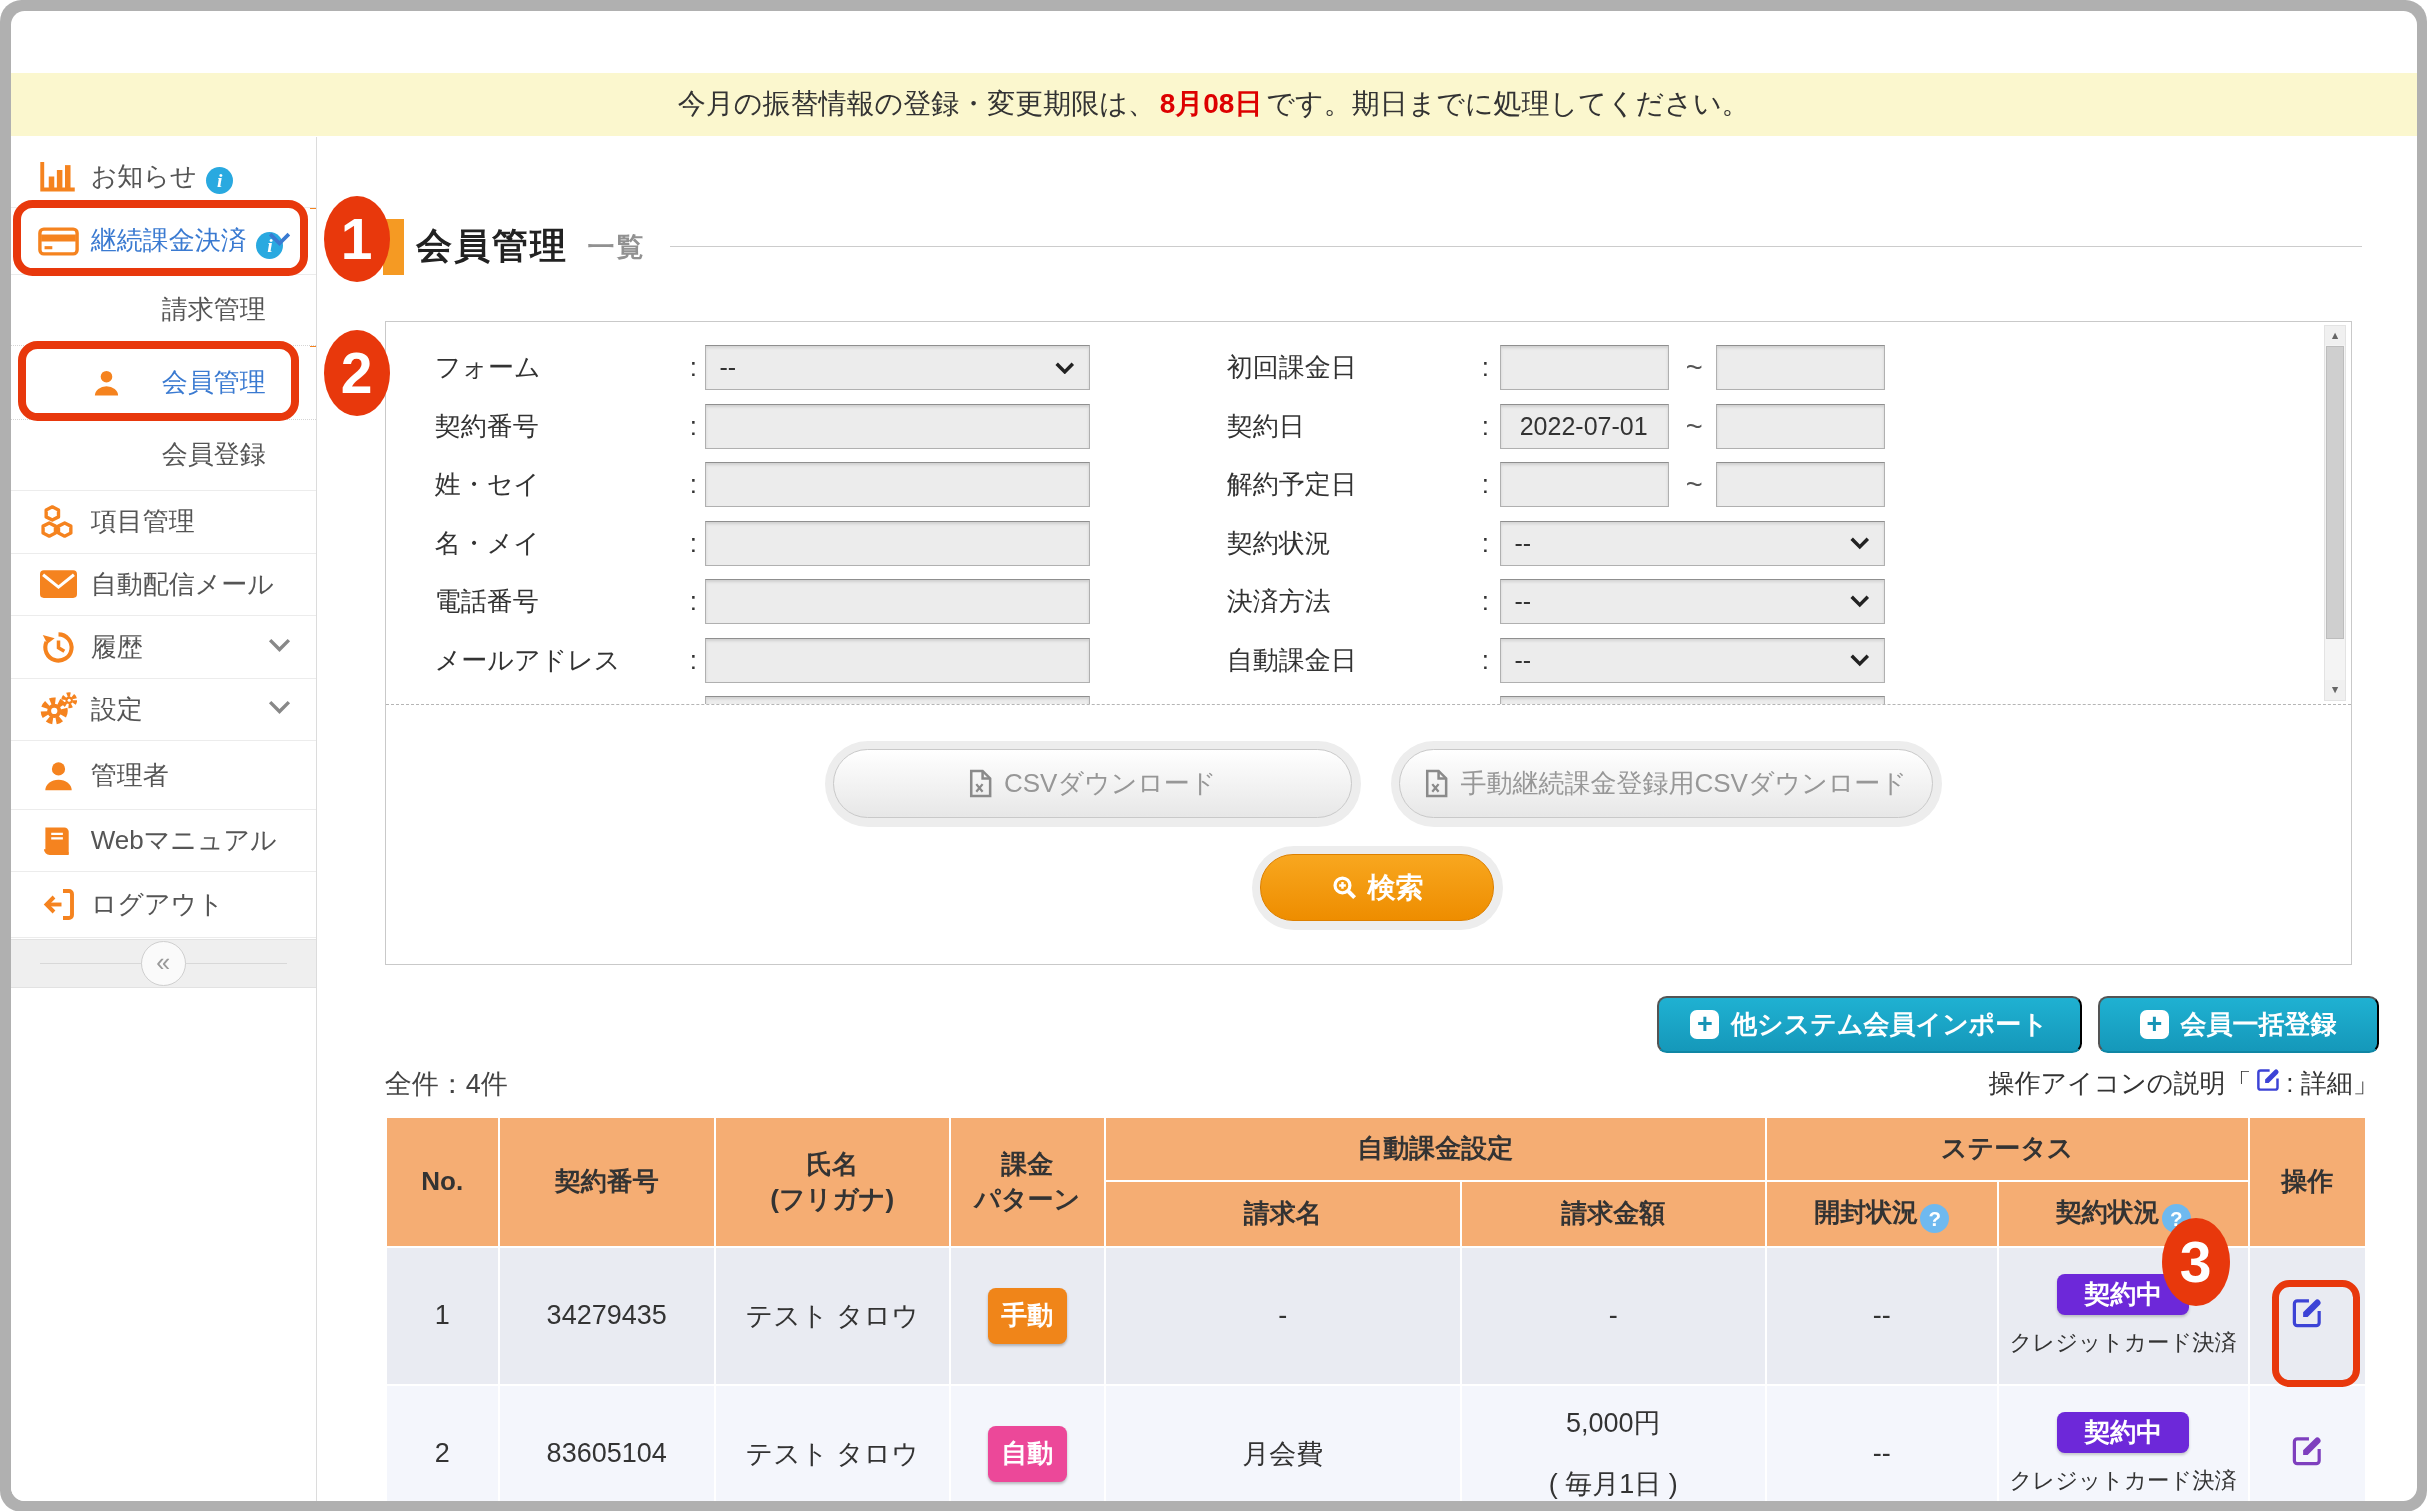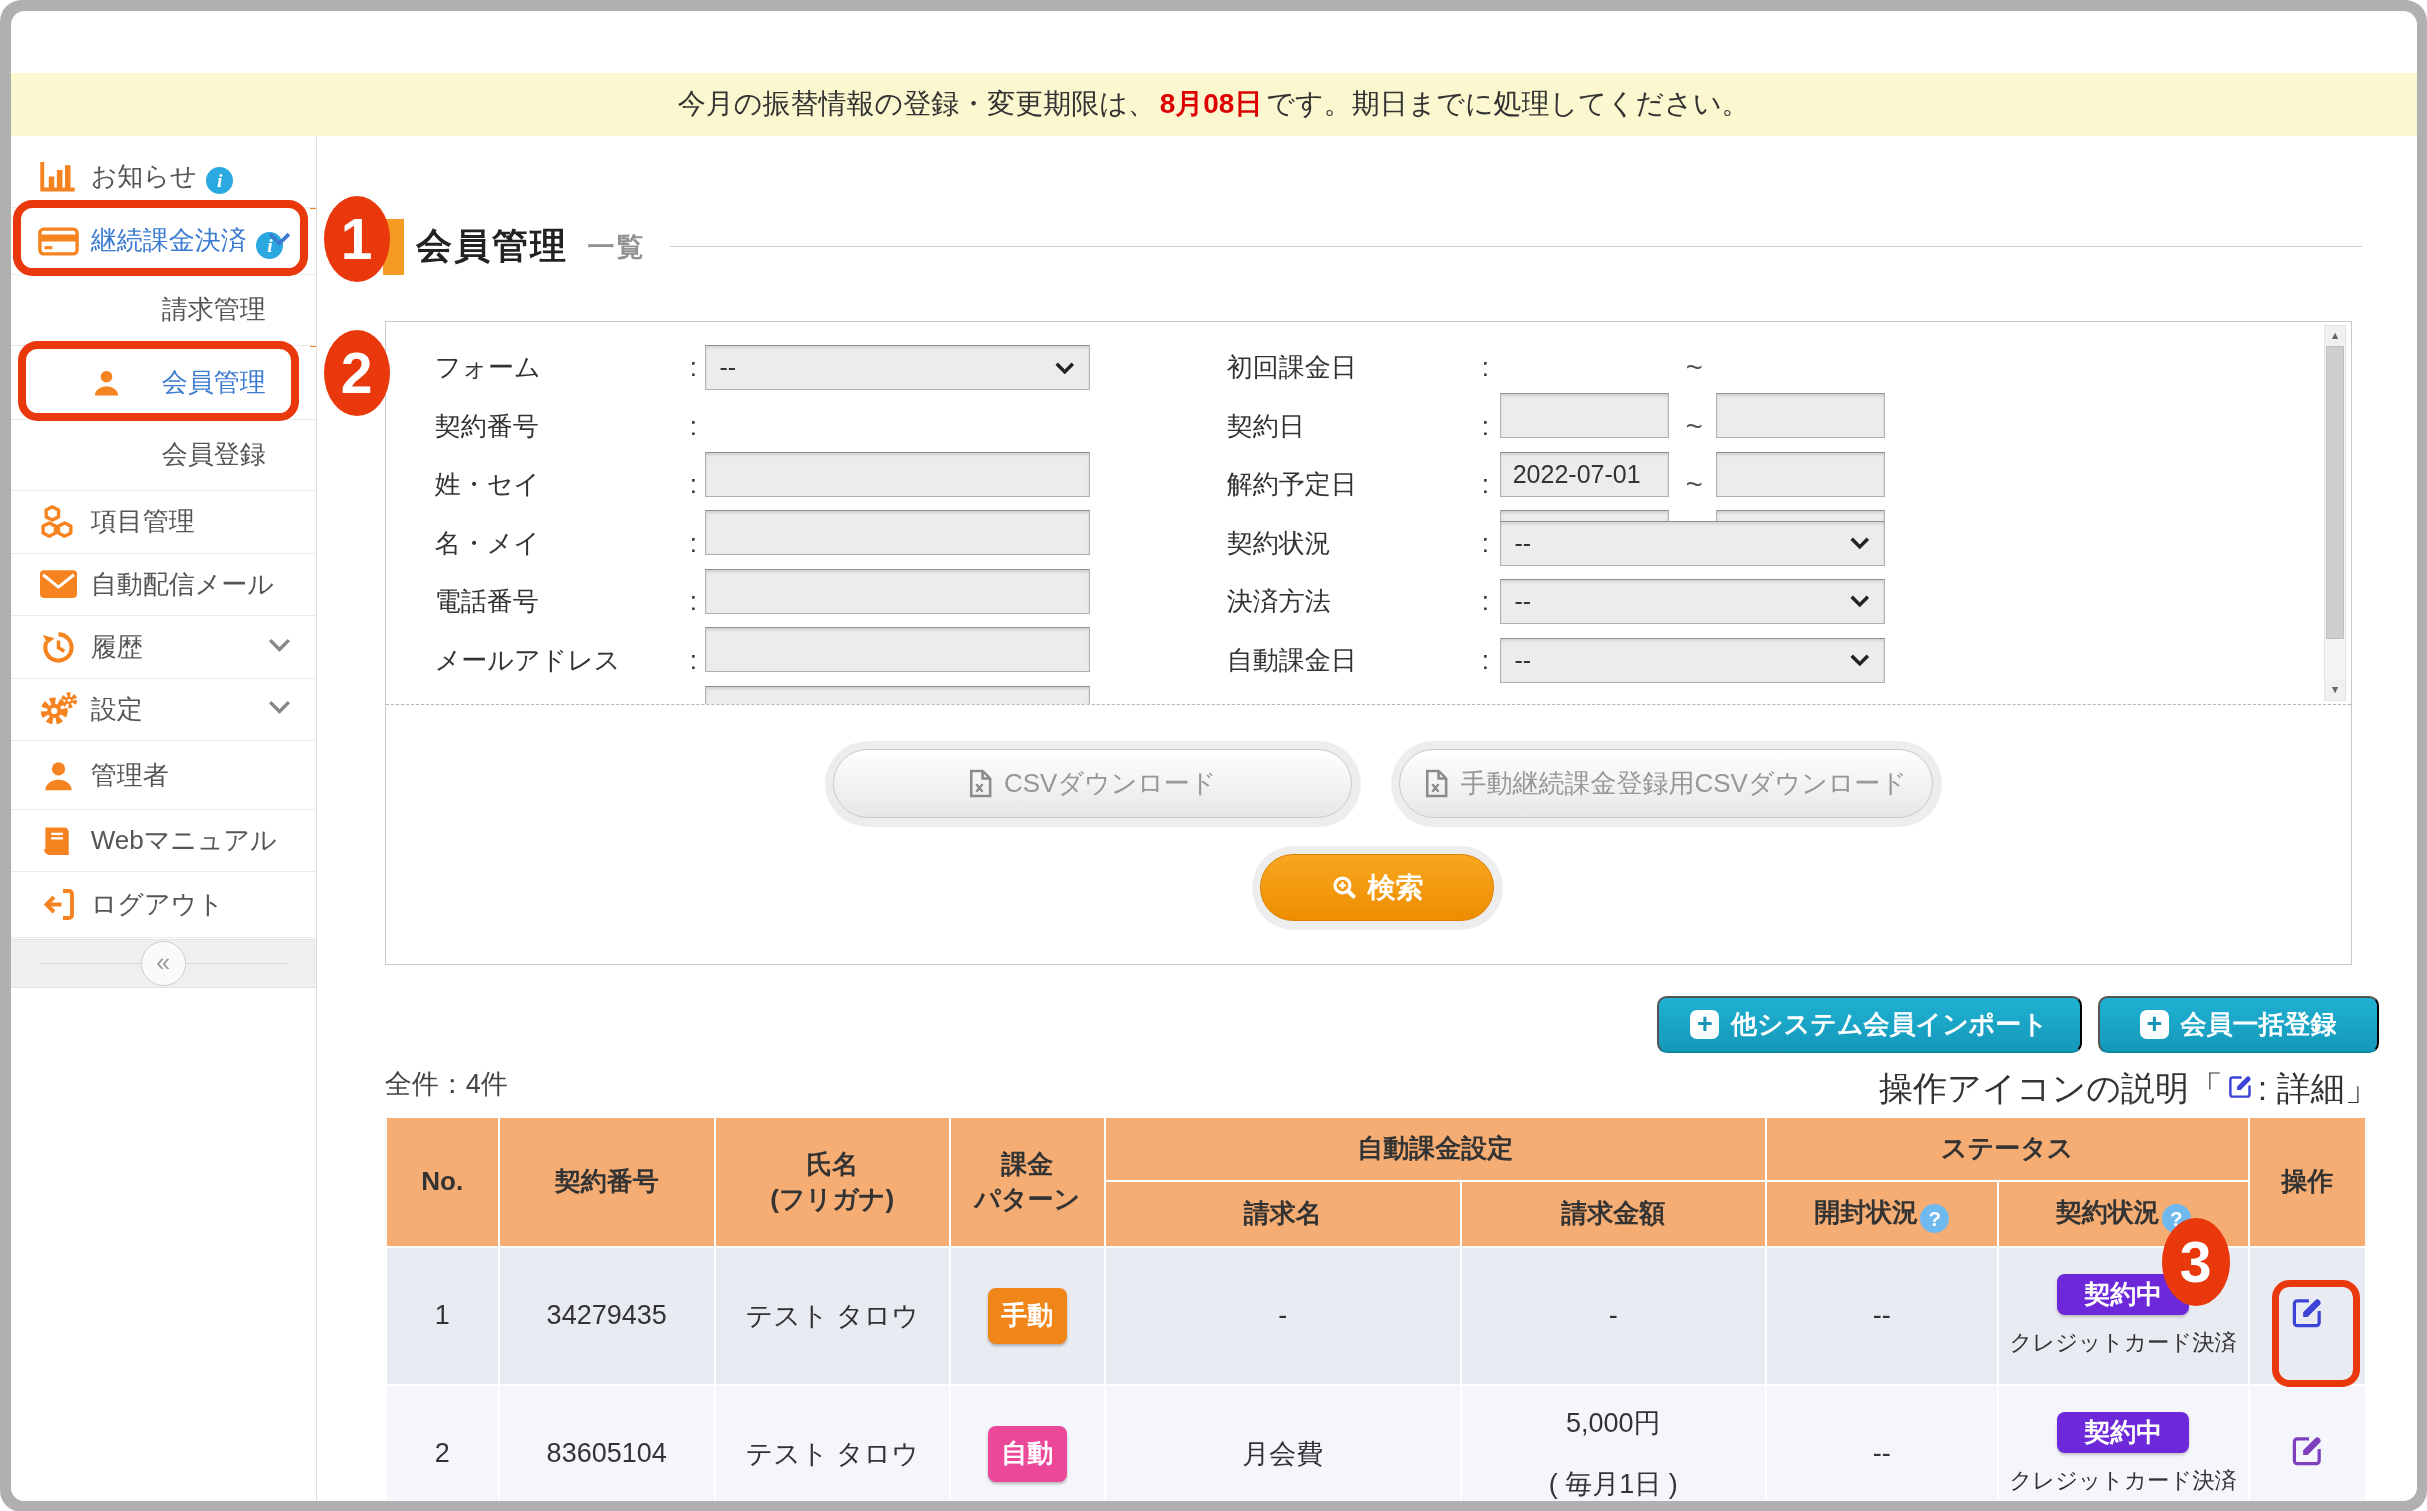--- a/index.html
+++ b/index.html
@@ -37,39 +37,39 @@
   .title-marker{width:21.5px;height:56px;background:#f59a23;}
   .page-title{font-size:36px;font-weight:bold;color:#222;margin-left:11.7px;letter-spacing:2px;}
   .page-subtitle{font-size:27px;font-weight:bold;color:#919191;margin-left:19.5px;letter-spacing:2px;}
   .title-line{flex:1;height:1px;background:#cccccc;margin-left:25px;}
 
   
   .search-panel{position:absolute;left:374px;top:310px;width:1967px;height:644px;border:1px solid #c9c9c9;background:#fff;}
   .fields{position:absolute;left:0;top:0;right:0;height:383px;border-bottom:1px dashed #b5b5b5;overflow:hidden;}
   .f-label{position:absolute;font-size:26px;color:#333;line-height:45px;white-space:nowrap;}
   .f-colon{position:absolute;font-size:26px;color:#333;line-height:45px;}
-  .tbox{position:absolute;height:45px;background:#ececec;border:1px solid #b0b0b0;border-top-color:#8f8f8f;box-shadow:inset 0 2px 2.9px rgba(0,0,0,0.12);font-size:25px;color:#333;padding:0 12px;font-family:"Liberation Sans","DejaVu Sans",sans-serif;margin-top:48px;}
+  .tbox{position:absolute;height:45px;background:#ececec;border:1px solid #b0b0b0;border-top-color:#8f8f8f;box-shadow:inset 0 2px 2.9px rgba(0,0,0,0.12);font-size:25px;color:#333;padding:0 19px;font-family:"Liberation Sans","DejaVu Sans",sans-serif;}
   .selectbox{position:absolute;height:45px;background:#ececec;border:1px solid #b0b0b0;border-top-color:#8f8f8f;box-shadow:inset 0 2px 2.9px rgba(0,0,0,0.10);display:flex;align-items:center;justify-content:space-between;padding:0 13.7px;font-size:25px;color:#333;cursor:pointer;}
   .tilde{position:absolute;width:39px;text-align:center;font-size:29px;color:#555;line-height:45px;}
   .vscroll{position:absolute;right:4.9px;top:2.9px;width:21.5px;height:376px;background:#f4f4f4;border:1px solid #e3e3e3;}
   .vs-arrow{position:absolute;left:0;width:100%;height:19.5px;text-align:center;font-size:10.7px;color:#666;line-height:19.5px;background:#f0f0f0;cursor:pointer;}
   .vs-up{top:0;}
   .vs-down{bottom:0;}
   .vs-thumb{position:absolute;left:1px;top:20.5px;width:17.6px;height:293px;background:#cfcfcf;border:1px solid #bdbdbd;cursor:pointer;}
 
   .btn-ring{position:absolute;background:#ededed;border-radius:49px;padding:8.8px;}
   .pill-btn{width:100%;height:100%;border-radius:39px;background:linear-gradient(#ffffff,#e7e7e7);border:1px solid #c9c9c9;display:flex;align-items:center;justify-content:center;gap:11.7px;color:#979797;font-size:26px;cursor:pointer;}
   .search-btn{width:100%;height:100%;border-radius:33px;background:linear-gradient(#f8a71f,#ee8d00);border:1px solid #dd8000;display:flex;align-items:center;justify-content:center;gap:9.8px;color:#fff;font-size:28px;font-weight:bold;cursor:pointer;}
 
   
   .action-btn{position:absolute;height:57px;border-radius:9.8px;background:linear-gradient(#1fb1d2,#1598ba);border-bottom:2.9px solid #0f86a4;display:flex;align-items:center;justify-content:center;gap:11.7px;color:#fff;font-size:26px;font-weight:bold;cursor:pointer;}
   .plus-ico{display:inline-block;width:29px;height:29px;border-radius:6.8px;background:#fff;color:#1794b5;font-size:27px;font-weight:bold;text-align:center;line-height:28px;}
 
   .total-count{position:absolute;left:374px;top:1055px;font-size:27px;color:#444;}
-  .legend{position:absolute;right:38px;top:1055px;font-size:34px;color:#333;display:flex;align-items:center;gap:3.9px;}
+  .legend{position:absolute;right:38px;top:1055px;font-size:26px;color:#333;display:flex;align-items:center;gap:3.9px;}
   .edit-ico{display:inline-block;}
 
   
   .member-table{position:absolute;left:374px;top:1105px;width:1980px;border-collapse:collapse;table-layout:fixed;}
   .member-table th{background:#f5ad73;border:2px solid #ffffff;font-size:26px;font-weight:bold;color:#333;text-align:center;padding:0;}
   .member-table tr.h1 th{height:64px;}
   .member-table tr.h2 th{height:66px;}
   .member-table td{border:2px solid #ffffff;font-size:27px;color:#333;text-align:center;vertical-align:middle;padding:0;}
   .member-table tr.row-a{background:#e9ebf2;height:138px;}
   .member-table tr.row-b{background:#f4f6fc;height:138px;}

